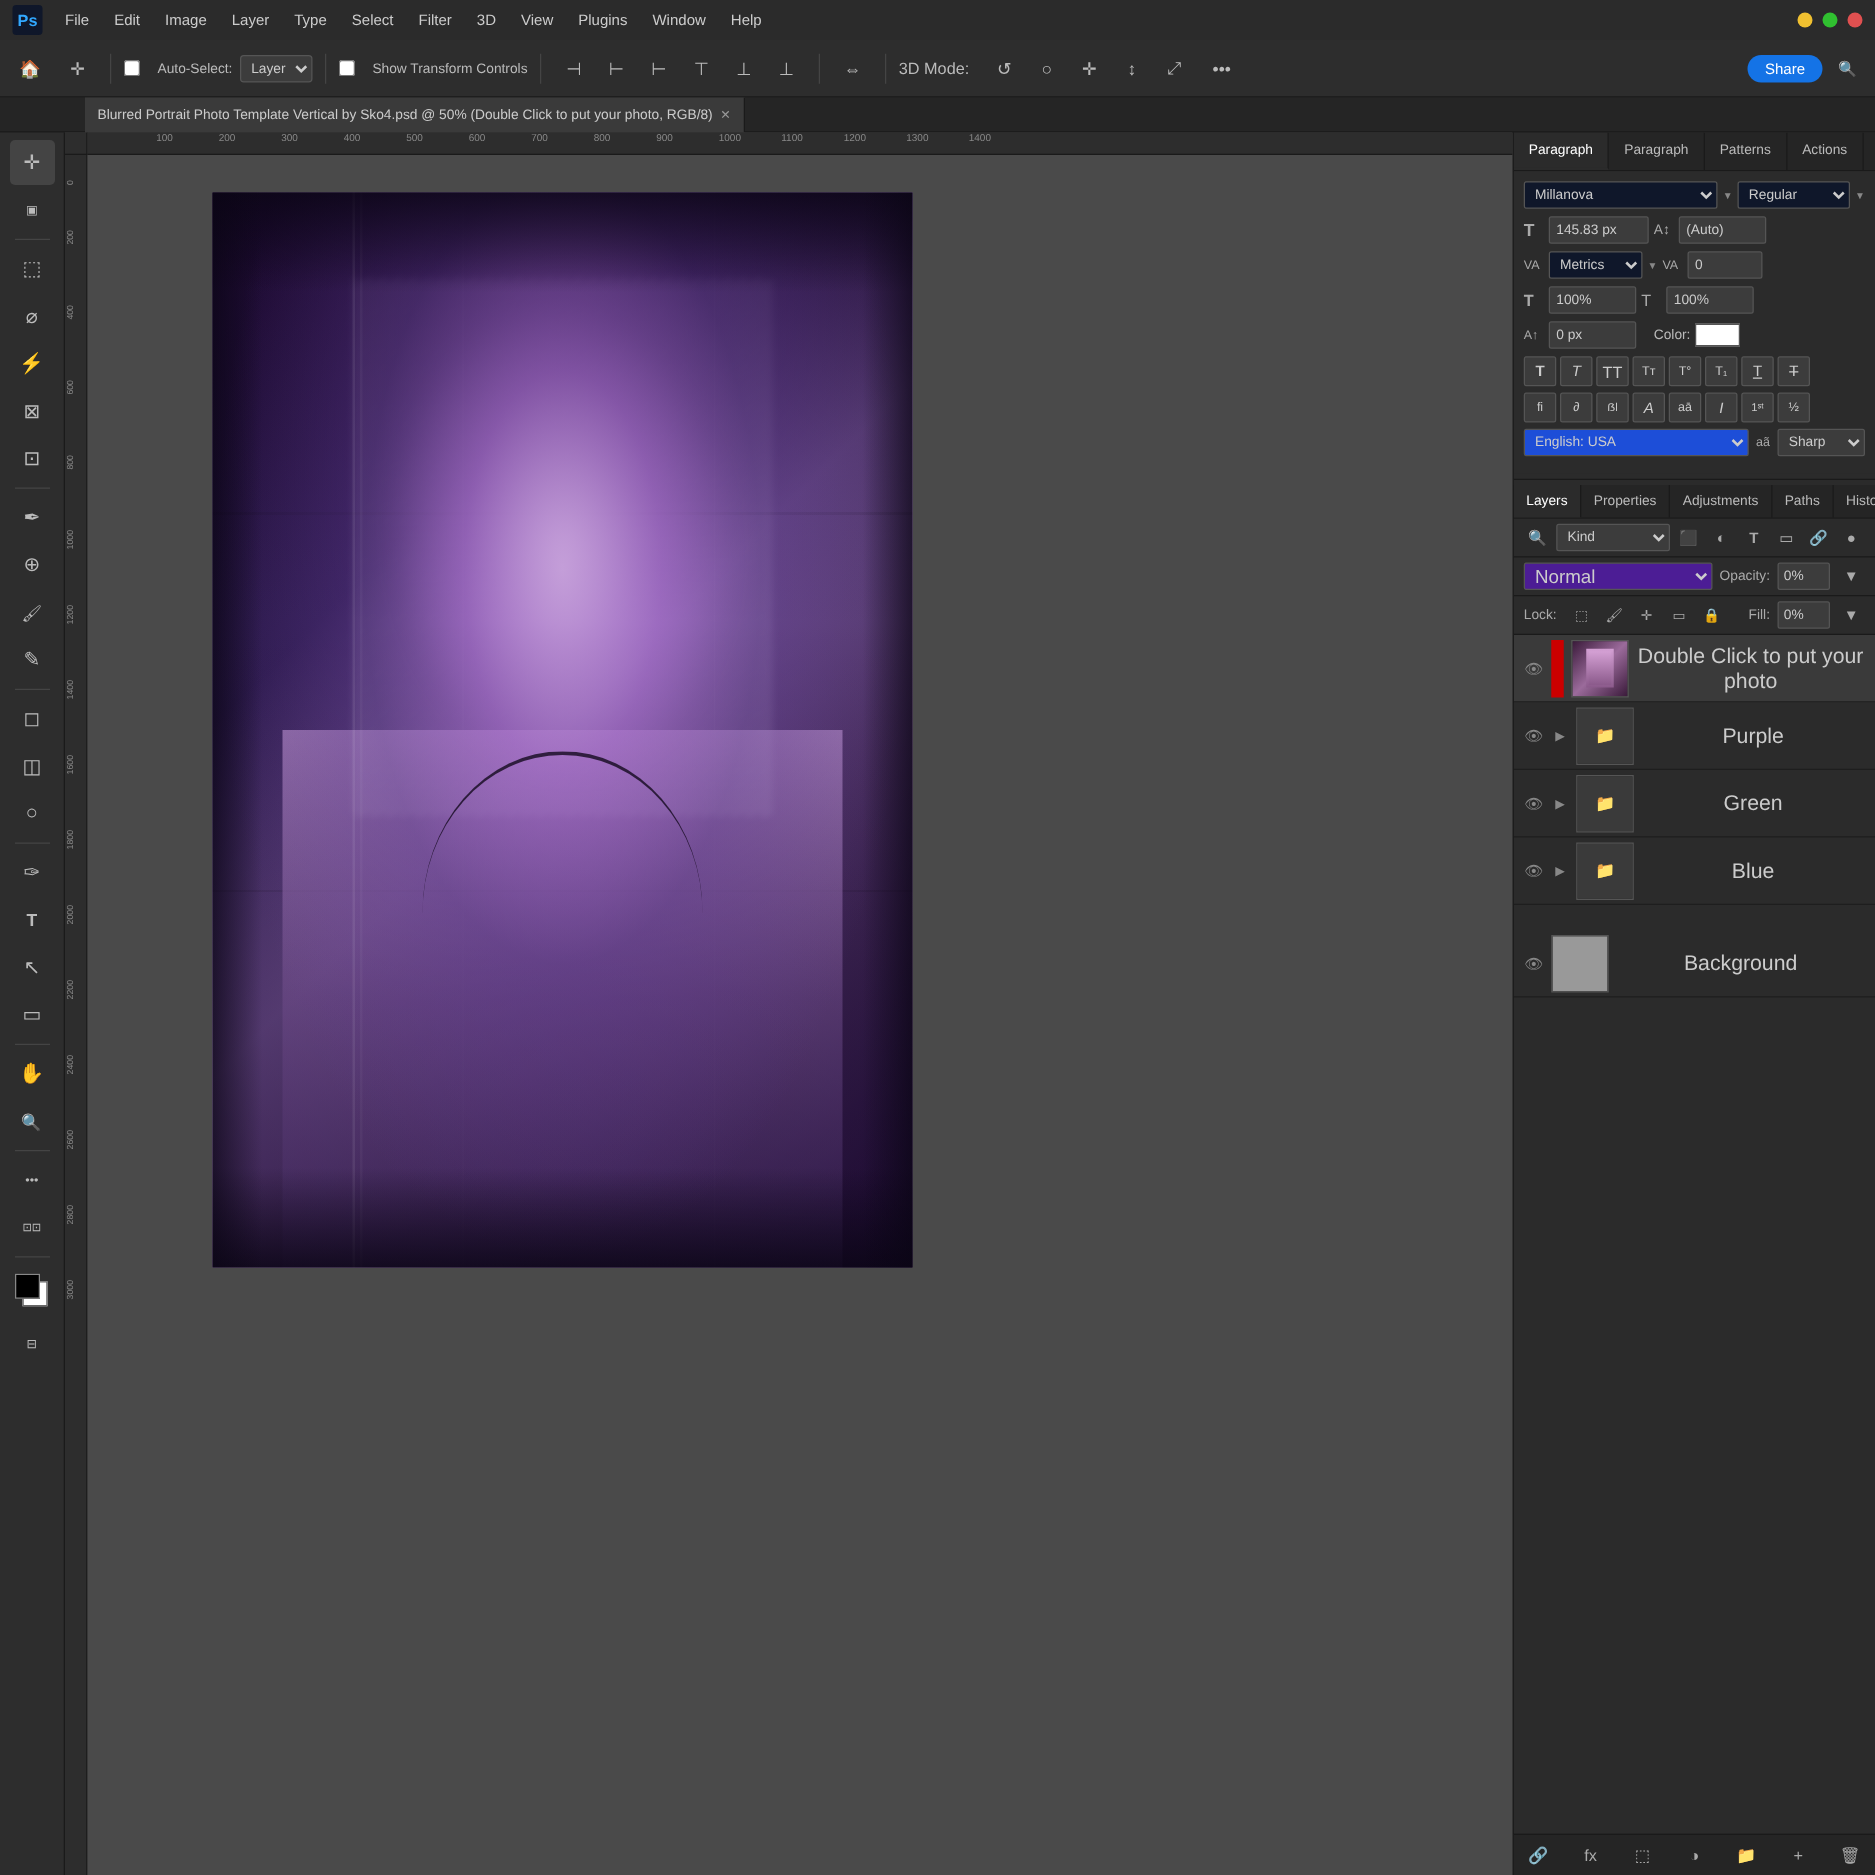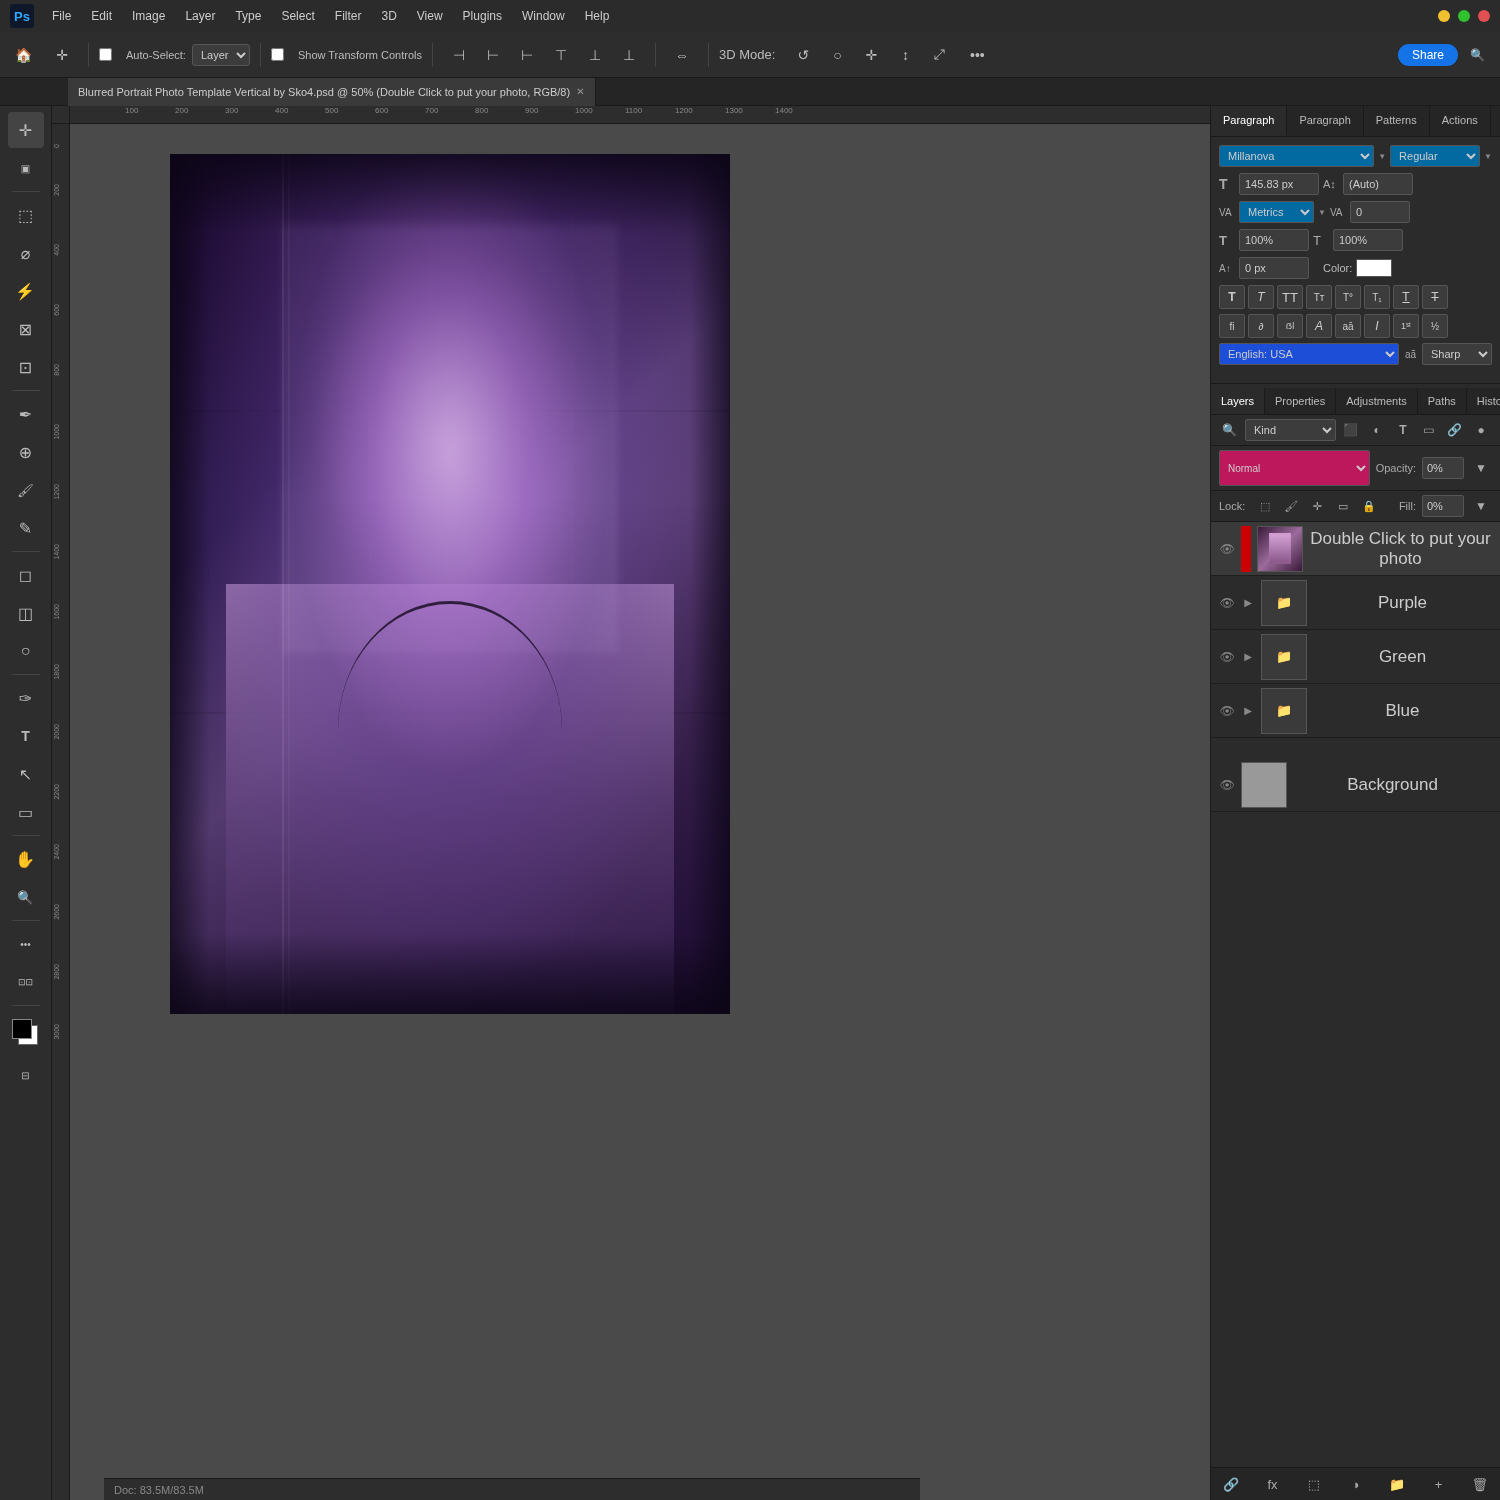--- a/index.html
+++ b/index.html
@@ -307,21 +307,21 @@
     .char-input {
       background: #3c3c3c;
       border: 1px solid #555;
       color: #ccc;
       font-size: 11px;
       padding: 2px 5px;
       border-radius: 2px;
       height: 22px;
     }
     .char-select {
-      background: #0369a1;
+      background: #0f172a;
       border: 1px solid #555;
       color: #ccc;
       font-size: 11px;
       padding: 1px 4px;
       border-radius: 2px;
       height: 22px;
     }
     .char-select-wide { flex: 1; }
     .char-icon { color: #aaa; font-size: 12px; min-width: 16px; }
     .color-box {
@@ -401,27 +401,27 @@
     }
 
     .layers-blend-row {
       display: flex;
       align-items: center;
       padding: 4px 8px;
       gap: 6px;
       border-bottom: 1px solid #1a1a1a;
     }
     .blend-select {
-      background: #be185d;
-      border: 1px solid #555;
-      color: #ccc;
-      font-size: 10px;
+      background: #4c1d95;
+      border: 1px solid #555;
+      color: #ccc;
+      font-size: 15px;
       padding: 1px 4px;
       border-radius: 2px;
-      height: 36px;
+      height: 22px;
       flex: 1;
     }
     .opacity-input {
       background: #3c3c3c;
       border: 1px solid #555;
       color: #ccc;
       font-size: 11px;
       padding: 1px 4px;
       border-radius: 2px;
       height: 22px;
@@ -760,23 +760,20 @@
         <div class="vertical-scratch" style="left:20%;"></div>
         <div class="vertical-scratch" style="left:21%; opacity:0.5;"></div>
 
         <div style="position:absolute; top:0; left:0; right:0; height:80px; background:linear-gradient(180deg, rgba(10,5,20,0.8), transparent);"></div>
         <div style="position:absolute; bottom:0; left:0; right:0; height:80px; background:linear-gradient(0deg, rgba(10,5,20,0.8), transparent);"></div>
         <div style="position:absolute; top:0; left:0; bottom:0; width:40px; background:linear-gradient(90deg, rgba(10,5,20,0.7), transparent);"></div>
         <div style="position:absolute; top:0; right:0; bottom:0; width:40px; background:linear-gradient(270deg, rgba(10,5,20,0.7), transparent);"></div>
       </div>
     </div>
 
-    <div id="status-bar">
-      <span>Doc: 83.5M/83.5M</span>
-    </div>
   </div>
 
   <div id="right-panel">
 
     <div class="panel-tabs">
       <div class="panel-tab active">Paragraph</div>
       <div class="panel-tab">Paragraph</div>
       <div class="panel-tab">Patterns</div>
       <div class="panel-tab">Actions</div>
     </div>

